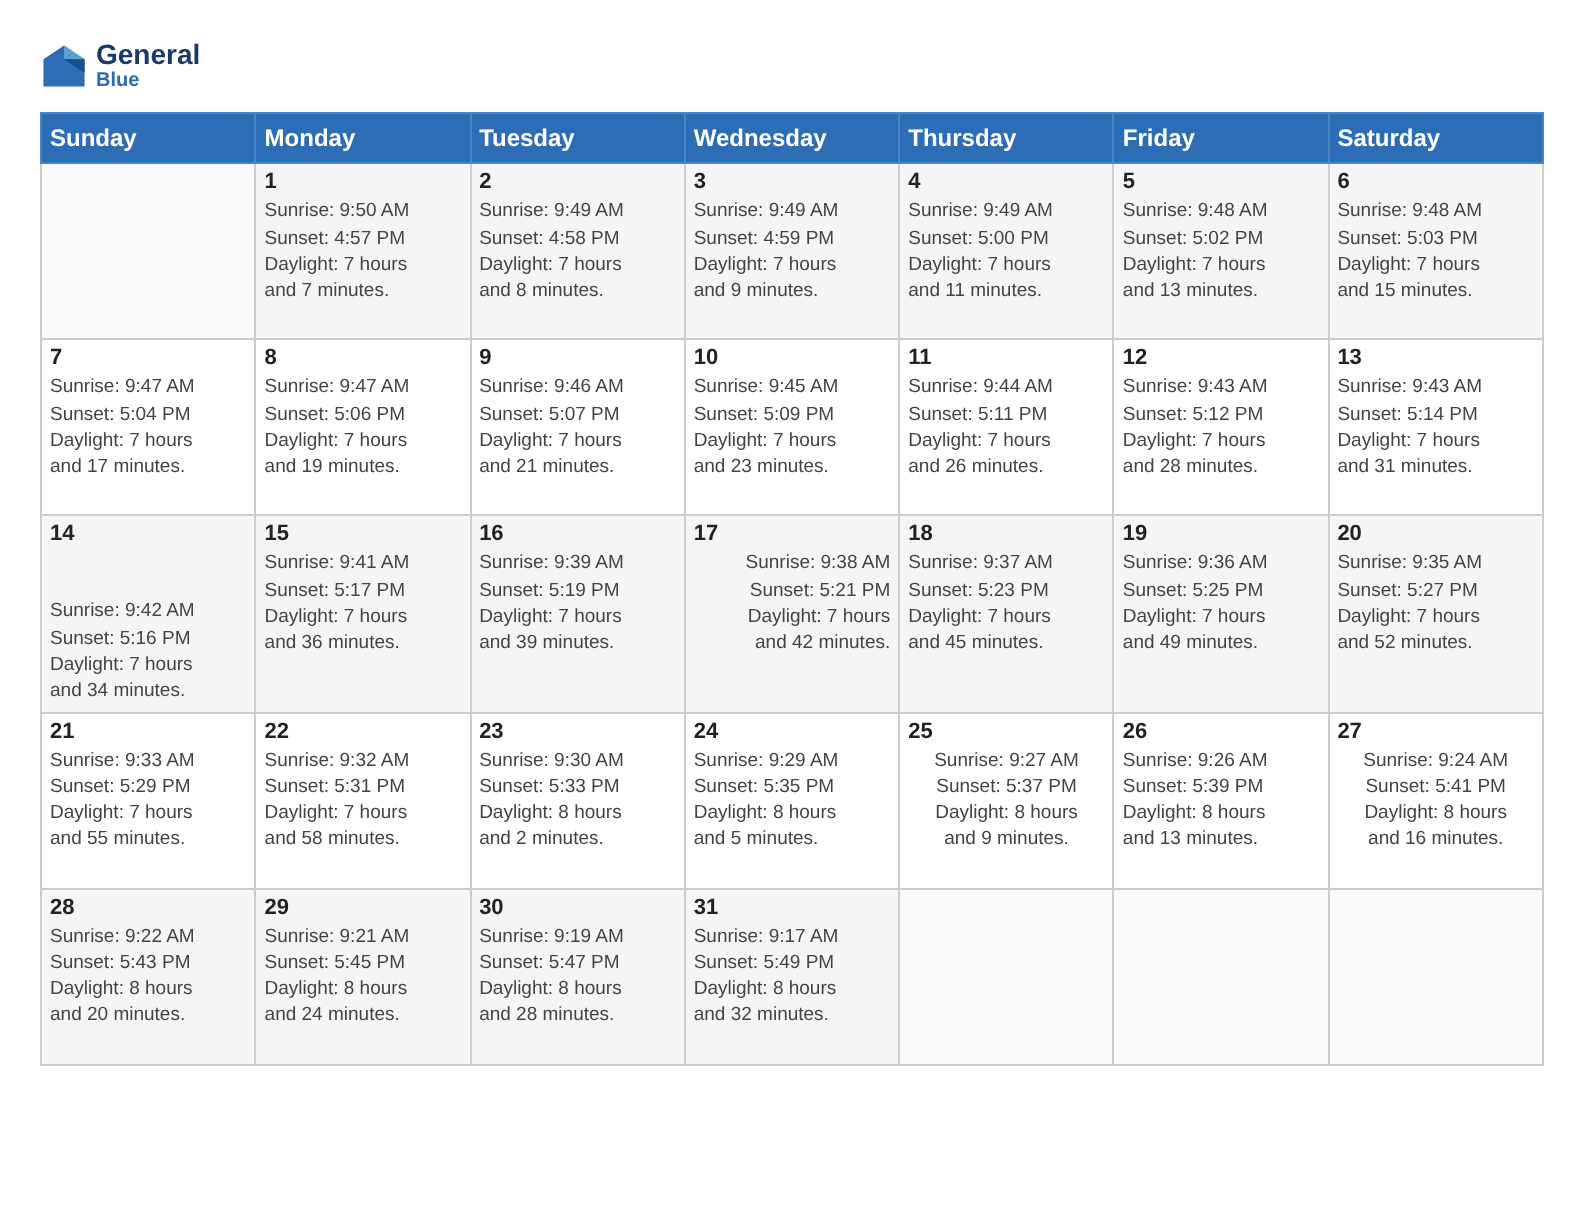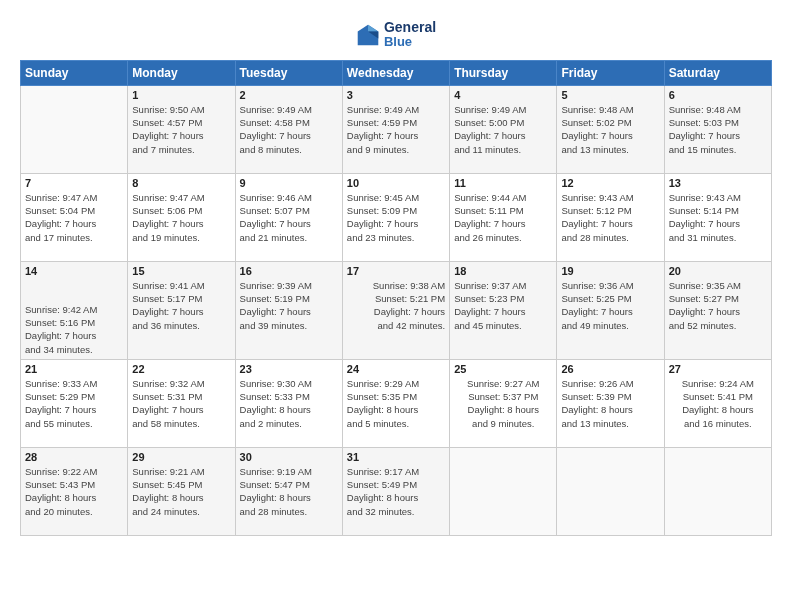--- a/index.html
+++ b/index.html
@@ -11,21 +11,21 @@
       overflow: hidden;
     }
     .page {
       width: 792px;
       height: 612px;
       padding: 20px 20px 10px 20px;
       position: relative;
     }
     .header {
       display: flex;
-      justify-content: center;
+      justify-content: flex-start;
       align-items: flex-start;
       margin-bottom: 10px;
     }
     .logo {
       display: flex;
       align-items: center;
       gap: 4px;
     }
     .logo-icon {
       width: 24px;
@@ -95,21 +95,21 @@
 
   <div class="header">
     <div class="logo">
       <svg class="logo-icon" viewBox="0 0 28 28" xmlns="http://www.w3.org/2000/svg">
         <polygon points="14,2 26,10 26,26 2,26 2,10" fill="#2d6db5"></polygon>
         <polygon points="14,2 26,10 14,10" fill="#5a9fd4"></polygon>
         <polygon points="14,10 26,10 26,18" fill="#1a4d8a"></polygon>
       </svg>
       <div style="display:flex;flex-direction:column;line-height:1.1">
         <span style="font-size:14px;font-weight:bold;color:#1a3a6b;">General</span>
-        <span style="font-size:13px;font-weight:bold;color:#2d6db5;">Blue</span>
+        <span style="font-size:10px;font-weight:bold;color:#2d6db5;">Blue</span>
       </div>
     </div>
     <div class="title-block">
       <div class="month-title"></div>
       <div class="location"></div>
     </div>
   </div>
 
   <table class="calendar">
     <thead>

